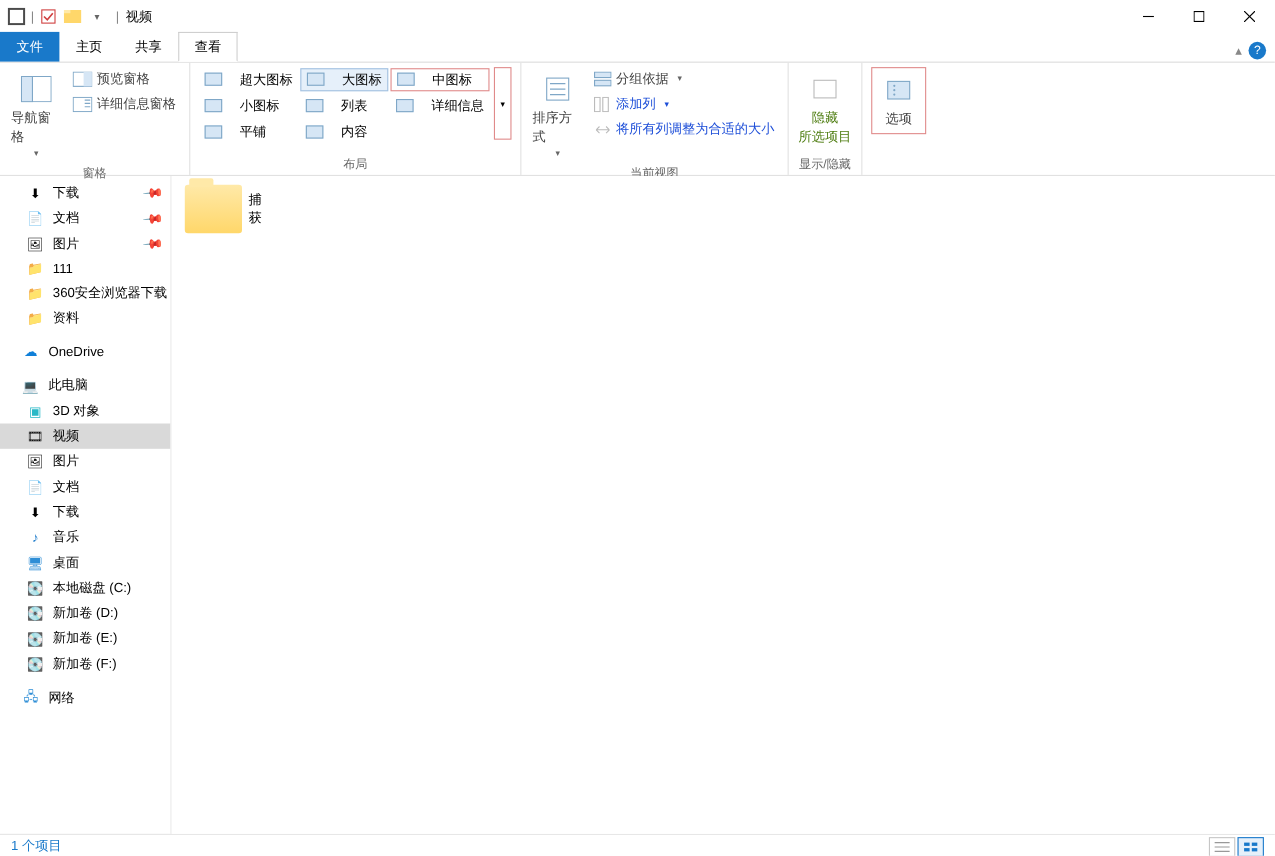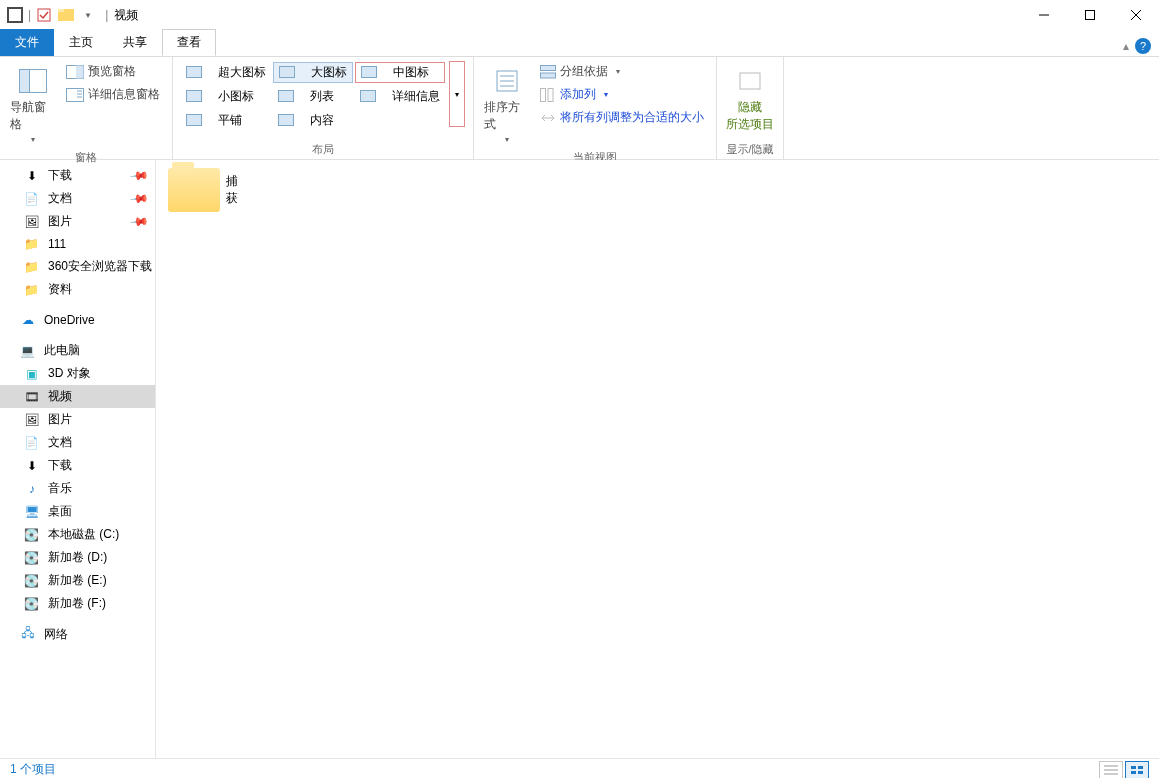--- a/index.html
+++ b/index.html
@@ -254,20 +254,36 @@
               <rect x="2" y="2" width="20" height="16" fill="none" stroke="#bbb"></rect>
             </svg>
           </div>
         <span style="white-space:pre;text-align:center;">隐藏
 所选项目</span>
       </div>
     </div>
     <div class="glabel">显示/隐藏</div>
   </div>
 
+  <div class="rgroup" style="border-right:none;">
+    <div class="gbody">
+      <div class="bigbtn" style="border:1px solid #e08a8a;">
+        <div class="ic">
+            <svg width="24" height="20">
+              <rect x="2" y="2" width="20" height="16" fill="#d6e6f5" stroke="#7fa7c7"></rect>
+              <circle cx="8" cy="6" r="1" fill="#7fa7c7"></circle>
+              <circle cx="8" cy="10" r="1" fill="#7fa7c7"></circle>
+              <circle cx="8" cy="14" r="1" fill="#7fa7c7"></circle>
+            </svg>
+          </div>
+        <span>选项</span>
+      </div>
+    </div>
+    <div class="glabel">&nbsp;</div>
+  </div>
 </div>
 
 <div class="body">
   <div class="nav">
     <div class="nav-item">
         <span class="nic">⬇</span>
         <span>下载</span>
         <span class="pin">📌</span>
       </div>
     <div class="nav-item">

